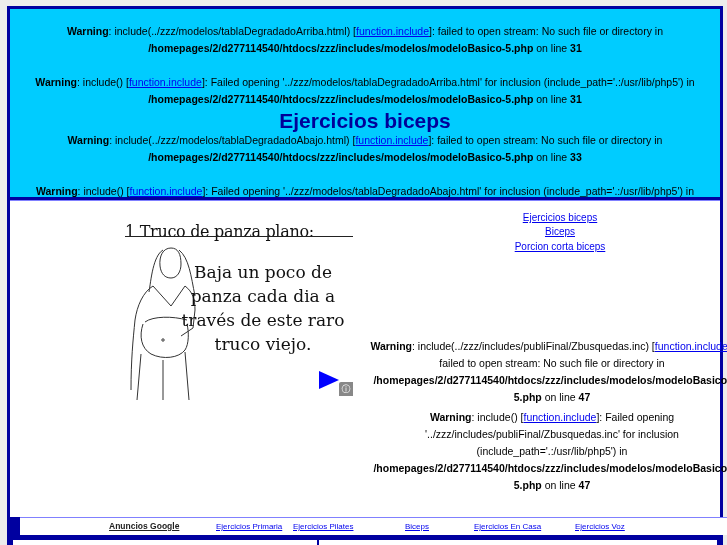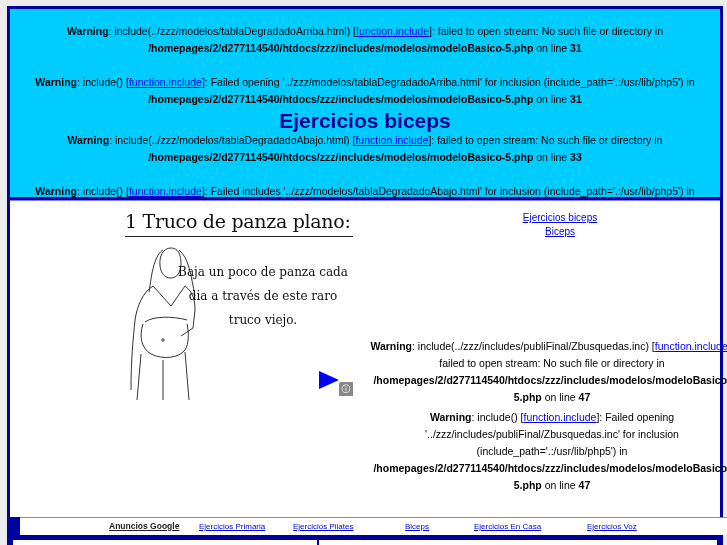--- a/index.html
+++ b/index.html
@@ -8,23 +8,23 @@
   .frame { position:absolute; left:7px; top:6px; width:710px; height:560px; border:3px solid #0000a0; border-bottom:none; background:#0000a0; }
   .top { position:absolute; left:0; top:0; width:710px; height:188px; background:#00ccff; text-align:center; font-size:10.5px; line-height:17px; }
   .top .warn { margin:0; }
   .top .w1 { padding-top:14px; }
   .top .gap { height:17px; }
   .title { font-size:21px; font-weight:bold; color:#000099; line-height:23px; margin:0; }
   .title-wrap { padding-top:1px; }
   .mid { position:absolute; left:0; top:191px; width:710px; height:316px; background:#fff; border-top:1px solid #8080ff; }
   .ad { position:absolute; left:103px; top:5px; width:241px; height:190px; }
   .ad svg { display:block; }
-  .ad .headline { position:absolute; left:12px; top:4px; font-family:"DejaVu Serif", serif; font-size:19px; color:#111; letter-spacing:-0.3px; }
+  .ad .headline { position:absolute; left:12px; top:16px; font-family:"DejaVu Serif", serif; font-size:16px; color:#111; letter-spacing:-0.3px; }
   .ad .rule { position:absolute; left:12px; top:30px; width:228px; height:1px; background:#222; }
-  .ad .body { position:absolute; left:65px; top:54px; width:170px; font-family:"DejaVu Serif", serif; font-size:12px; line-height:24px; color:#111; text-align:center; }
+  .ad .body { position:absolute; left:65px; top:54px; width:170px; font-family:"DejaVu Serif", serif; font-size:17px; line-height:24px; color:#111; text-align:center; }
   .ad .arrow { position:absolute; left:206px; top:165px; width:0; height:0; border-top:9px solid transparent; border-bottom:9px solid transparent; border-left:20px solid #0000ff; }
   .ad .info { position:absolute; left:226px; top:176px; width:14px; height:14px; background:#888; color:#fff; font-size:9px; line-height:14px; text-align:center; border-radius:2px 0 0 0; }
   .links { position:absolute; left:470px; top:10px; width:160px; text-align:center; font-size:10px; line-height:14.3px; }
   .links a { display:block; }
   .rwarn { position:absolute; left:356px; width:372px; text-align:center; font-size:10.5px; line-height:17px; white-space:normal; }
   .rw1 { top:137px; }
   .rw2 { top:208px; }
   .adbar { position:absolute; left:0; top:508px; width:710px; height:17px; background:#fff; border-top:1px solid #8080ff; font-size:8px; line-height:17px;margin-left:10px; }
   .adbar span, .adbar a { position:absolute; top:0; }
   .adbar .lbl { font-weight:bold; color:#222; text-decoration:underline; font-size:8.5px; }
@@ -50,21 +50,21 @@
     </p>
     <div class="title-wrap">
       <h1 class="title">Ejercicios biceps</h1>
     </div>
     <p class="warn">
       <b>Warning</b><span>: include(../zzz/modelos/tablaDegradadoAbajo.html) [</span><a href="#">function.include</a><span>]: failed to open stream: No such file or directory in</span><br>
       <b>/homepages/2/d277114540/htdocs/zzz/includes/modelos/modeloBasico-5.php</b><span> on line </span><b>33</b>
     </p>
     <div class="gap"></div>
     <p class="warn">
-      <b>Warning</b><span>: include() [</span><a href="#">function.include</a><span>]: Failed includes '../zzz/modelos/tablaDegradadoAbajo.html' for inclusion (include_path='.:/usr/lib/php5') in</span><br>
+      <b>Warning</b><span>: include() [</span><a href="#">function.include</a><span>]: Failed opening '../zzz/modelos/tablaDegradadoAbajo.html' for inclusion (include_path='.:/usr/lib/php5') in</span><br>
       <b>/homepages/2/d277114540/htdocs/zzz/includes/modelos/modeloBasico-5.php</b><span> on line </span><b>33</b>
     </p>
   </div>
 
   <div class="mid">
     <div class="ad">
       <div class="headline">1 Truco de panza plano:</div>
       <div class="rule"></div>
       <svg width="100" height="160" viewBox="0 0 100 160" style="position:absolute;left:10px;top:34px;">
         <g fill="none" stroke="#333" stroke-width="1">
@@ -80,39 +80,40 @@
         </g>
       </svg>
       <div class="body">Baja un poco de panza cada dia a través de este raro truco viejo.</div>
       <div class="arrow"></div>
       <div class="info">ⓘ</div>
     </div>
 
     <div class="links">
       <a href="#">Ejercicios biceps</a>
       <a href="#">Biceps</a>
+      <a href="#">Porcion corta biceps</a>
     </div>
 
     <div class="rwarn rw1">
       <b>Warning</b><span>: include(../zzz/includes/publiFinal/Zbusquedas.inc) [</span><a href="#">function.include</a><span>]: failed to open stream: No such file or directory in</span>
       <b>/homepages/2/d277114540/htdocs/zzz/includes/modelos/modeloBasico-5.php</b><span> on line </span><b>47</b>
     </div>
 
     <div class="rwarn rw2">
       <b>Warning</b><span>: include() [</span><a href="#">function.include</a><span>]: Failed opening '../zzz/includes/publiFinal/Zbusquedas.inc' for inclusion (include_path='.:/usr/lib/php5') in</span>
       <b>/homepages/2/d277114540/htdocs/zzz/includes/modelos/modeloBasico-5.php</b><span> on line </span><b>47</b>
     </div>
   </div>
 
   <div class="adbar">
     <span class="lbl" style="left:89px;">Anuncios Google</span>
-    <a href="#" style="left:179px;">Ejercicios Primaria</a>
+    <a href="#" style="left:196px;">Ejercicios Primaria</a>
     <a href="#" style="left:273px;">Ejercicios Pilates</a>
     <a href="#" style="left:385px;">Biceps</a>
     <a href="#" style="left:454px;">Ejercicios En Casa</a>
-    <a href="#" style="left:567px;text-align:right;">Ejercicios Voz</a>
+    <a href="#" style="left:555px;text-align:right;">Ejercicios Voz</a>
   </div>
 
   <div class="bottom">
     <div class="bleft"></div>
     <div class="bright"></div>
   </div>
 </div>
 
 </body></html>

